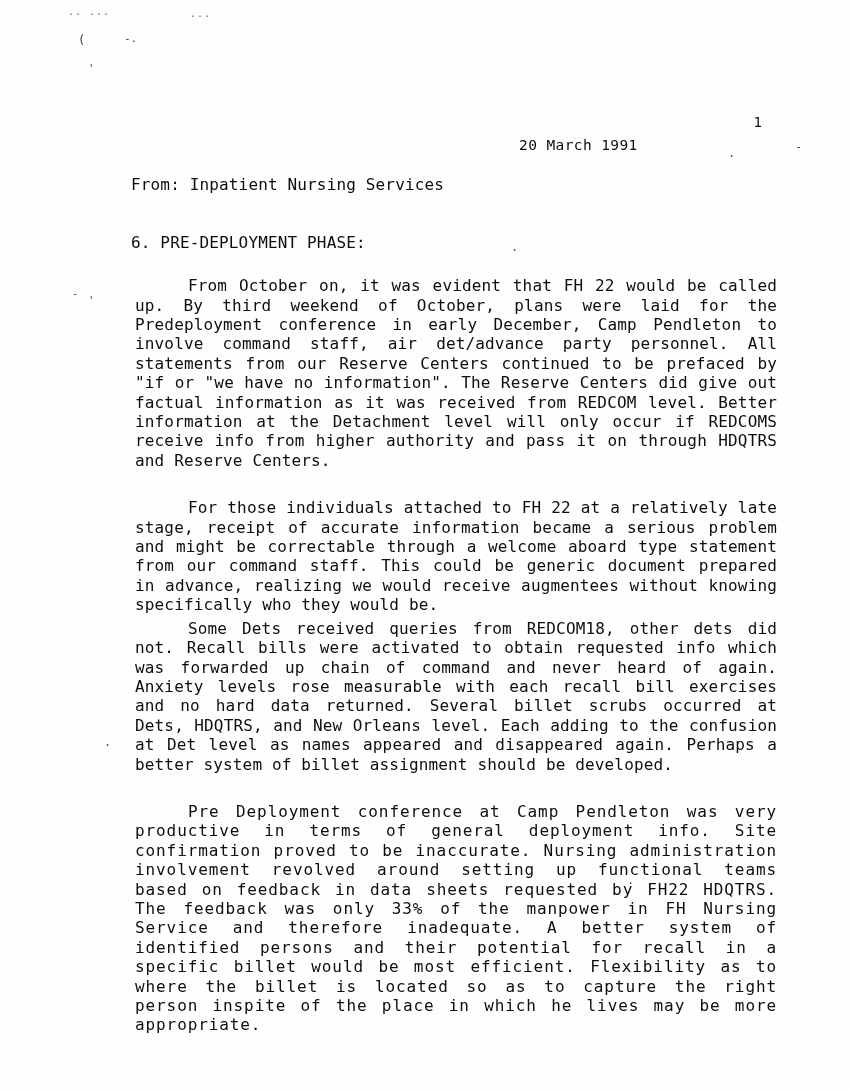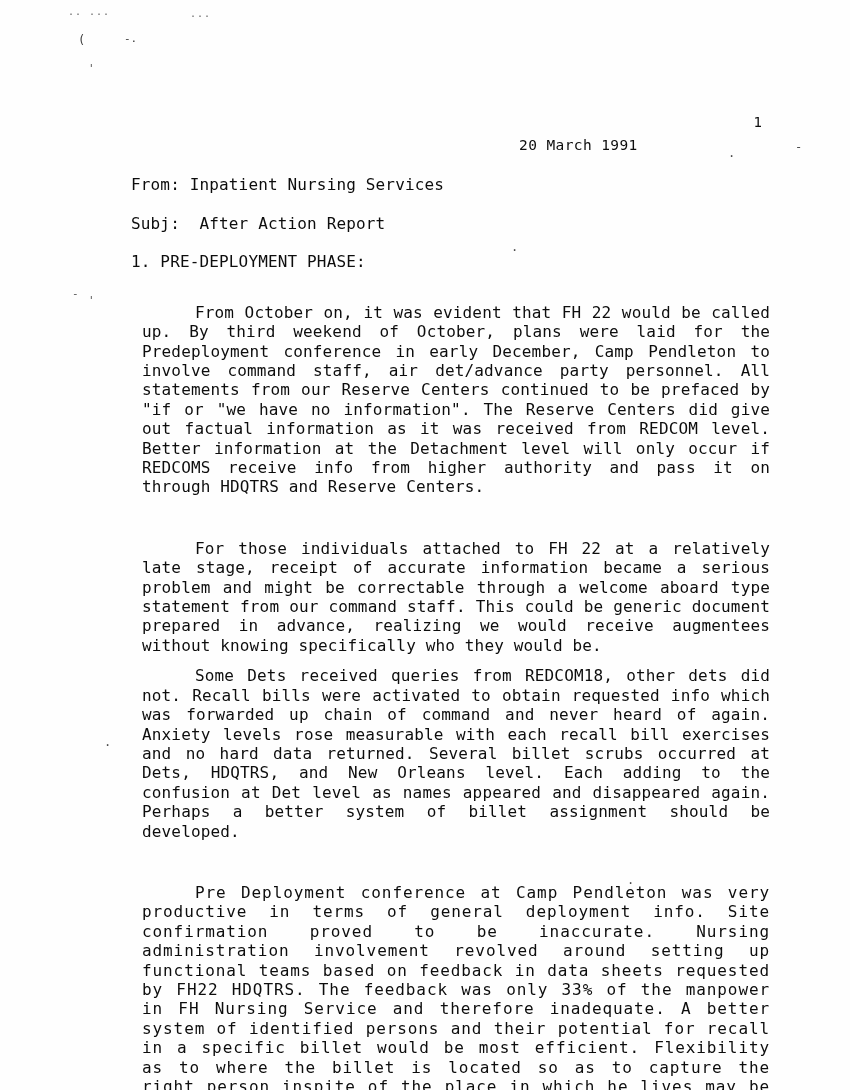--- a/index.html
+++ b/index.html
@@ -59,21 +59,21 @@
     line-height: 19.6px;
     letter-spacing: 0.15px;
   }
   .hdr-line {
     white-space: pre;
   }
   .gap-sm { height: 19px; }
   .gap-md { height: 20px; }
   .para {
     text-align: justify;
-    margin: 11px;
+    margin: 4px;
   }
   .para.indent { text-indent: 53px; }
   .tight { line-height: 19.4px; }
   .wide-sp { letter-spacing: 0.9px; }
   .sect-head { white-space: pre; }
 </style>
 </head>
 <body>
 
 <div class="page">
@@ -94,25 +94,24 @@
   <div class="page-number">1</div>
 
   <div class="doc-date">20 March 1991</div>
 
   <div class="body-block">
 
     <div class="hdr-line">From: Inpatient Nursing Services</div>
 
     <div class="gap-sm"></div>
 
-    <div class="hdr-line">Subj:  After Action Report</div>
 
     <div class="gap-sm"></div>
 
-    <div class="sect-head">1. PRE-DEPLOYMENT PHASE:</div>
+    <div class="sect-head">6. PRE-DEPLOYMENT PHASE:</div>
 
     <div class="gap-md"></div>
 
     <p class="para indent tight">From October on, it was evident that FH 22 would be called up. By third weekend of October, plans were laid for the Predeployment conference in early December, Camp Pendleton to involve command staff, air det/advance party personnel. All statements from our Reserve Centers continued to be prefaced by "if or "we have no information". The Reserve Centers did give out factual information as it was received from REDCOM level. Better information at the Detachment level will only occur if REDCOMS receive info from higher authority and pass it on through HDQTRS and Reserve Centers.</p>
 
     <div class="gap-md"></div>
 
     <p class="para indent tight">For those individuals attached to FH 22 at a relatively late stage, receipt of accurate information became a serious problem and might be correctable through a welcome aboard type statement from our command staff.  This could be generic document prepared in advance, realizing we would receive augmentees without knowing specifically who they would be.</p>
 
     <p class="para indent tight">Some Dets received queries from REDCOM18, other dets did not. Recall bills were activated to obtain requested info which was forwarded up chain of command and never heard of again.  Anxiety levels rose measurable with each recall bill exercises and no hard data returned.  Several billet scrubs occurred at Dets, HDQTRS, and New Orleans level.  Each adding to the confusion at Det level as names appeared and disappeared again.  Perhaps a better system of billet assignment should be developed.</p>

